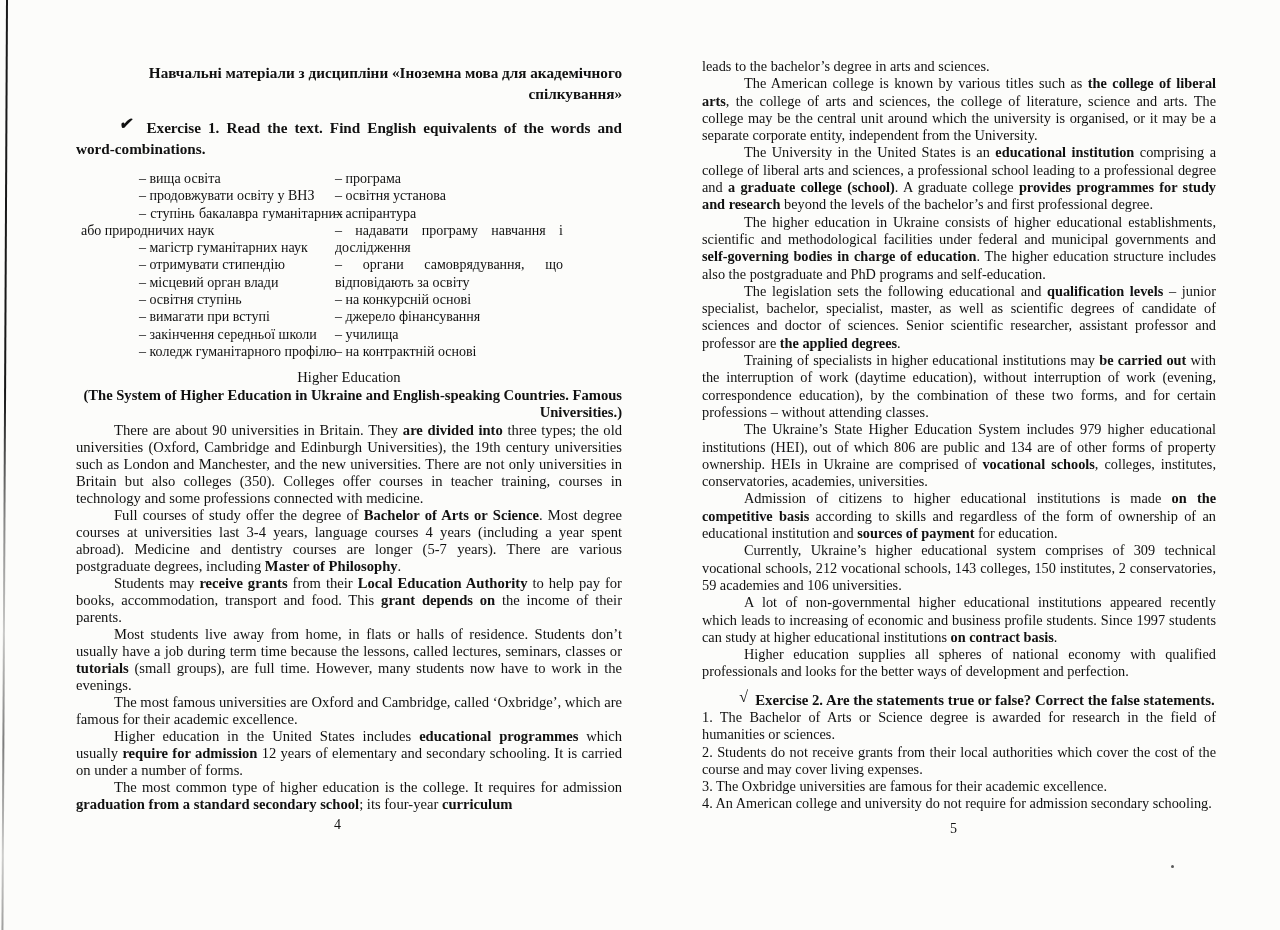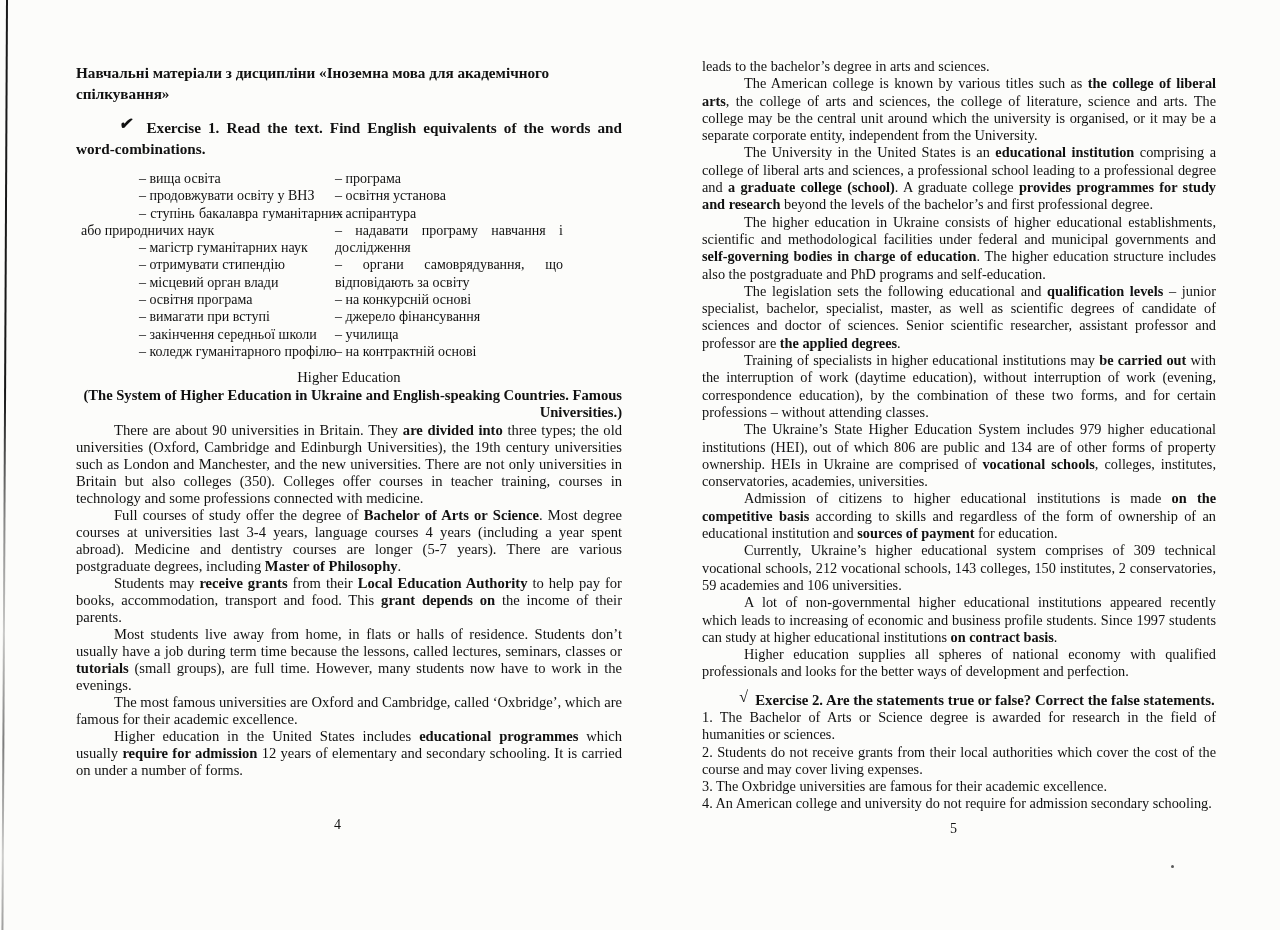--- a/index.html
+++ b/index.html
@@ -36,21 +36,21 @@
   .page { position: absolute; }
   .page-left  { left: 76px;  top: 62px; width: 546px; height: 860px;
                 font-size: 14.6px; line-height: 17px; }
   .page-right { left: 702px; top: 58px; width: 514px; height: 864px;
                 font-size: 14.3px; line-height: 17.3px; }
 
   p { margin: 0; text-align: justify; }
   b { font-weight: bold; }
 
   .doc-header {
-    text-align: left; font-weight: bold;
+    text-align: right; font-weight: bold;
     font-size: 15.2px; line-height: 21px;
     margin-bottom: 13px;
   }
 
   .ex1-head {
     font-weight: bold; font-size: 15.2px; line-height: 21px;
     margin-bottom: 11px; text-indent: 22px; text-align: justify;
   }
   .tick1 {
     display: inline-block; font-weight: bold; font-size: 16px;
@@ -100,21 +100,21 @@
   <p class="ex1-head"><span class="tick1">✔</span><span>Exercise 1. Read the text. Find English equivalents of the words and word-combinations.</span></p>
 
   <div class="vocab">
     <div class="vcol vcol-l">
       <p>– вища освіта</p>
       <p>– продовжувати освіту у ВНЗ</p>
       <p>– ступінь бакалавра гуманітарних або природничих наук</p>
       <p>– магістр гуманітарних наук</p>
       <p>– отримувати стипендію</p>
       <p>– місцевий орган влади</p>
-      <p>– освітня програма</p>
+      <p>– освітня ступінь</p>
       <p>– вимагати при вступі</p>
       <p>– закінчення середньої школи</p>
       <p>– коледж гуманітарного профілю</p>
     </div>
     <div class="vcol vcol-r">
       <p>– програма</p>
       <p>– освітня установа</p>
       <p>– аспірантура</p>
       <p>– надавати програму навчання і дослідження</p>
       <p>– органи самоврядування, що відповідають за освіту</p>
@@ -127,20 +127,21 @@
 
   <p class="read-title">Higher Education</p>
   <p class="read-sub">(The System of Higher Education in Ukraine and English-speaking Countries. Famous Universities.)</p>
 
   <p class="para">There are about 90 universities in Britain. They <b>are divided into</b> three types; the old universities (Oxford, Cambridge and Edinburgh Universities), the 19th century universities such as London and Manchester, and the new universities. There are not only universities in Britain but also colleges (350). Colleges offer courses in teacher training, courses in technology and some professions connected with medicine.</p>
   <p class="para">Full courses of study offer the degree of <b>Bachelor of Arts or Science</b>. Most degree courses at universities last 3-4 years, language courses 4 years (including a year spent abroad). Medicine and dentistry courses are longer (5-7 years). There are various postgraduate degrees, including <b>Master of Philosophy</b>.</p>
   <p class="para">Students may <b>receive grants</b> from their <b>Local Education Authority</b> to help pay for books, accommodation, transport and food. This <b>grant depends on</b> the income of their parents.</p>
   <p class="para">Most students live away from home, in flats or halls of residence. Students don’t usually have a job during term time because the lessons, called lectures, seminars, classes or <b>tutorials</b> (small groups), are full time. However, many students now have to work in the evenings.</p>
   <p class="para">The most famous universities are Oxford and Cambridge, called ‘Oxbridge’, which are famous for their academic excellence.</p>
   <p class="para">Higher education in the United States includes <b>educational programmes</b> which usually <b>require for admission</b> 12 years of elementary and secondary schooling. It is carried on under a number of forms.</p>
+  <p class="para">The most common type of higher education is the college. It requires for admission <b>graduation from a standard secondary school</b>; its four-year <b>curriculum</b></p>
 
   <div class="pagenum pagenum-left">4</div>
 </div>
 
 <div class="page page-right">
 
   <p class="para no-indent">leads to the bachelor’s degree in arts and sciences.</p>
   <p class="para">The American college is known by various titles such as <b>the college of liberal arts</b>, the college of arts and sciences, the college of literature, science and arts. The college may be the central unit around which the university is organised, or it may be a separate corporate entity, independent from the University.</p>
   <p class="para">The University in the United States is an <b>educational institution</b> comprising a college of liberal arts and sciences, a professional school leading to a professional degree and <b>a graduate college (school)</b>. A graduate college <b>provides programmes for study and research</b> beyond the levels of the bachelor’s and first professional degree.</p>
   <p class="para">The higher education in Ukraine consists of higher educational establishments, scientific and methodological facilities under federal and municipal governments and <b>self-governing bodies in charge of education</b>. The higher education structure includes also the postgraduate and PhD programs and self-education.</p>

